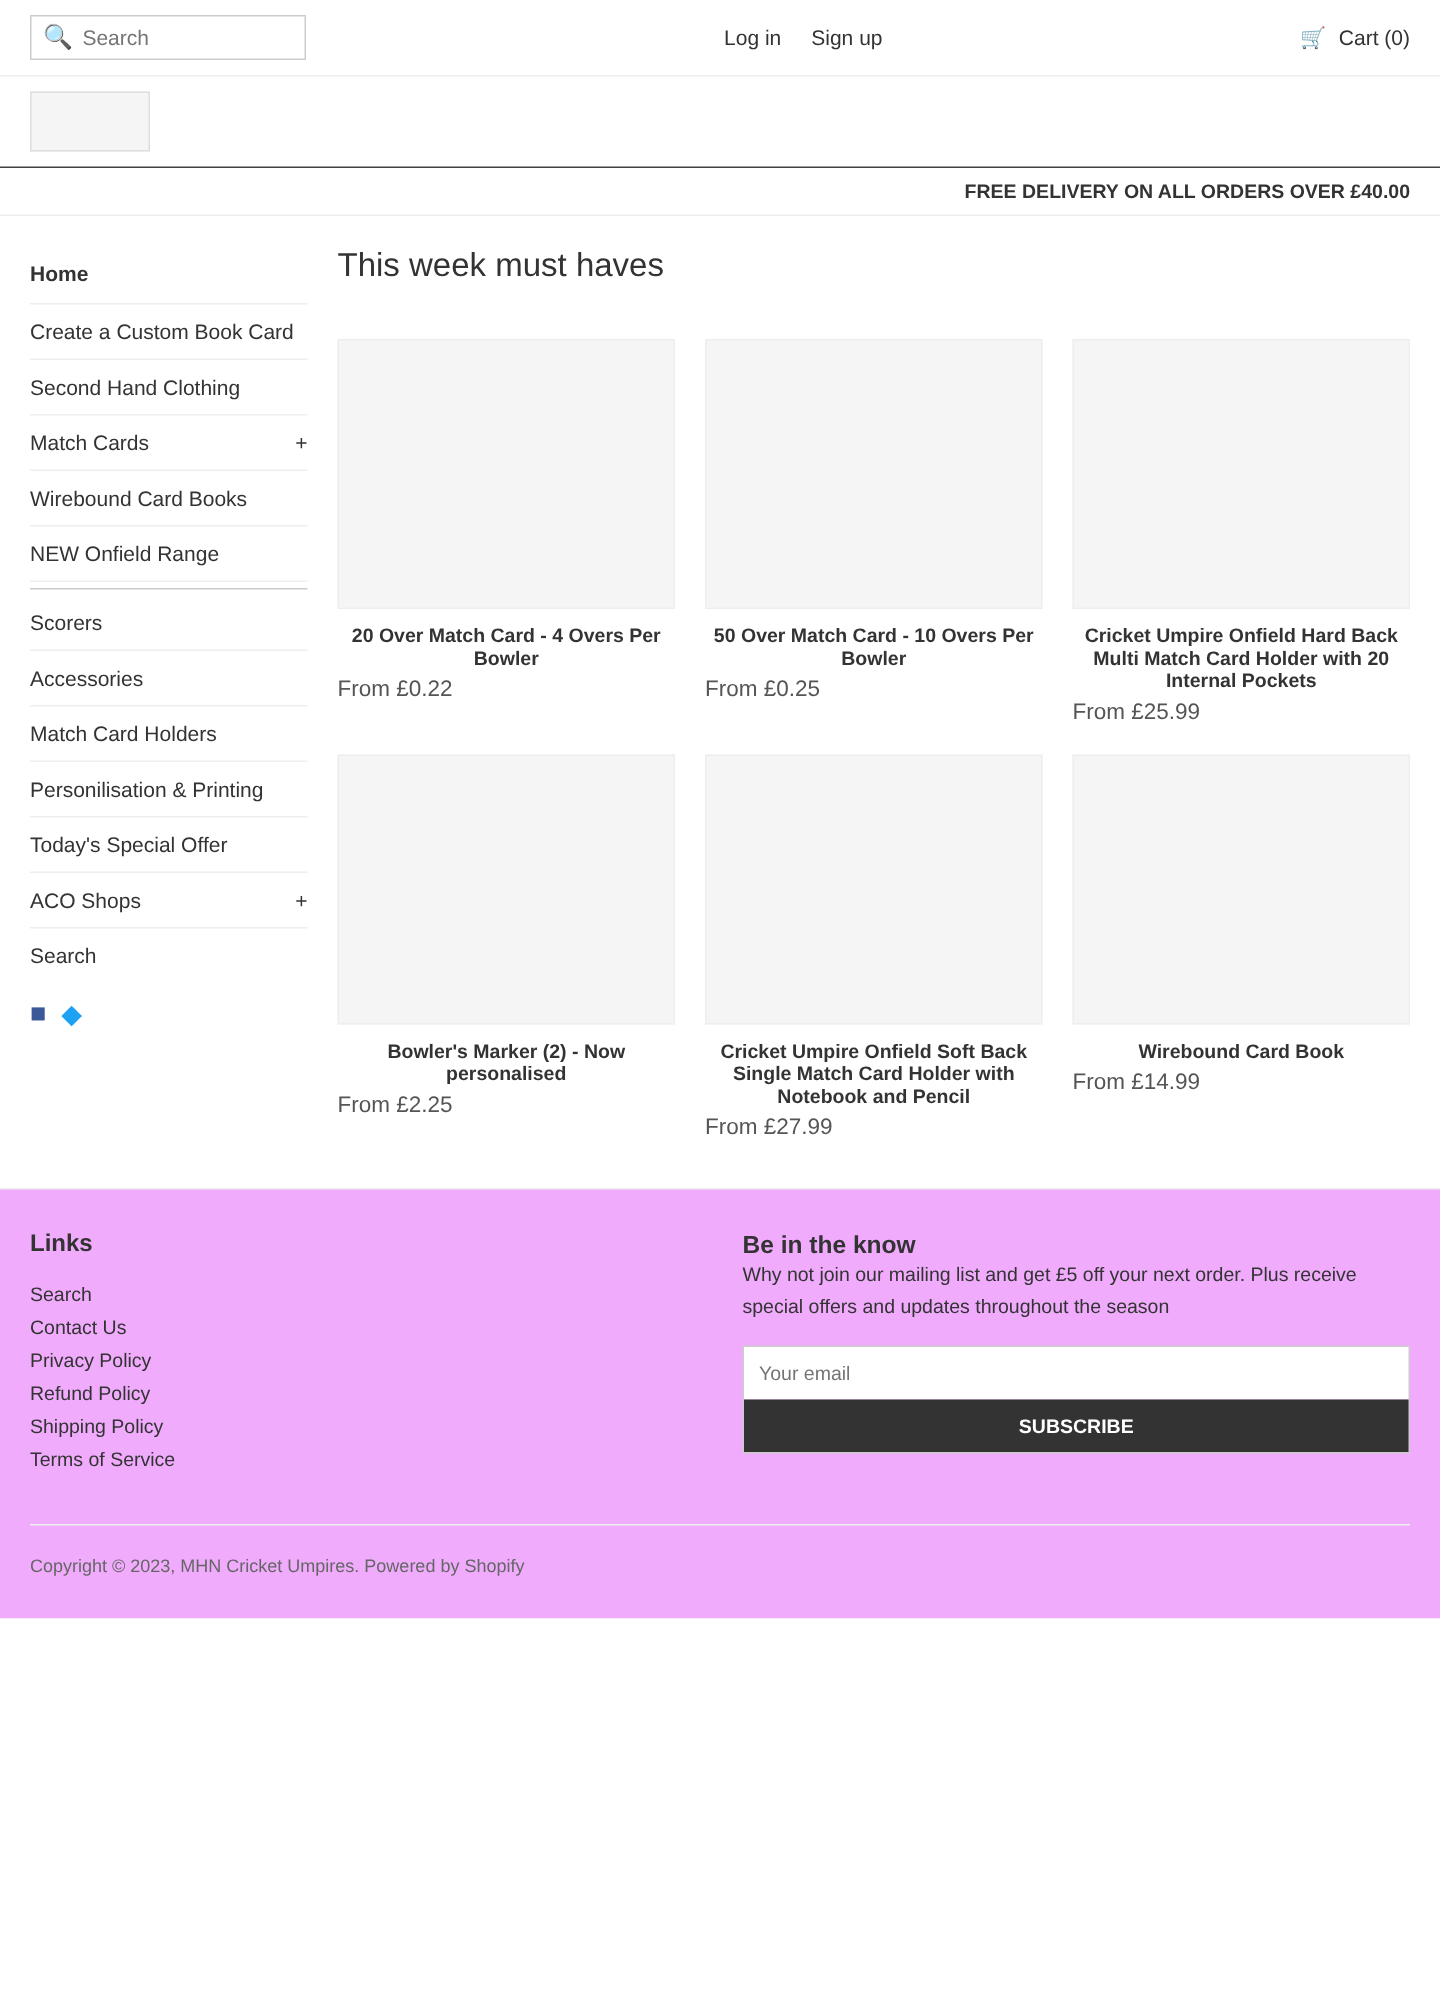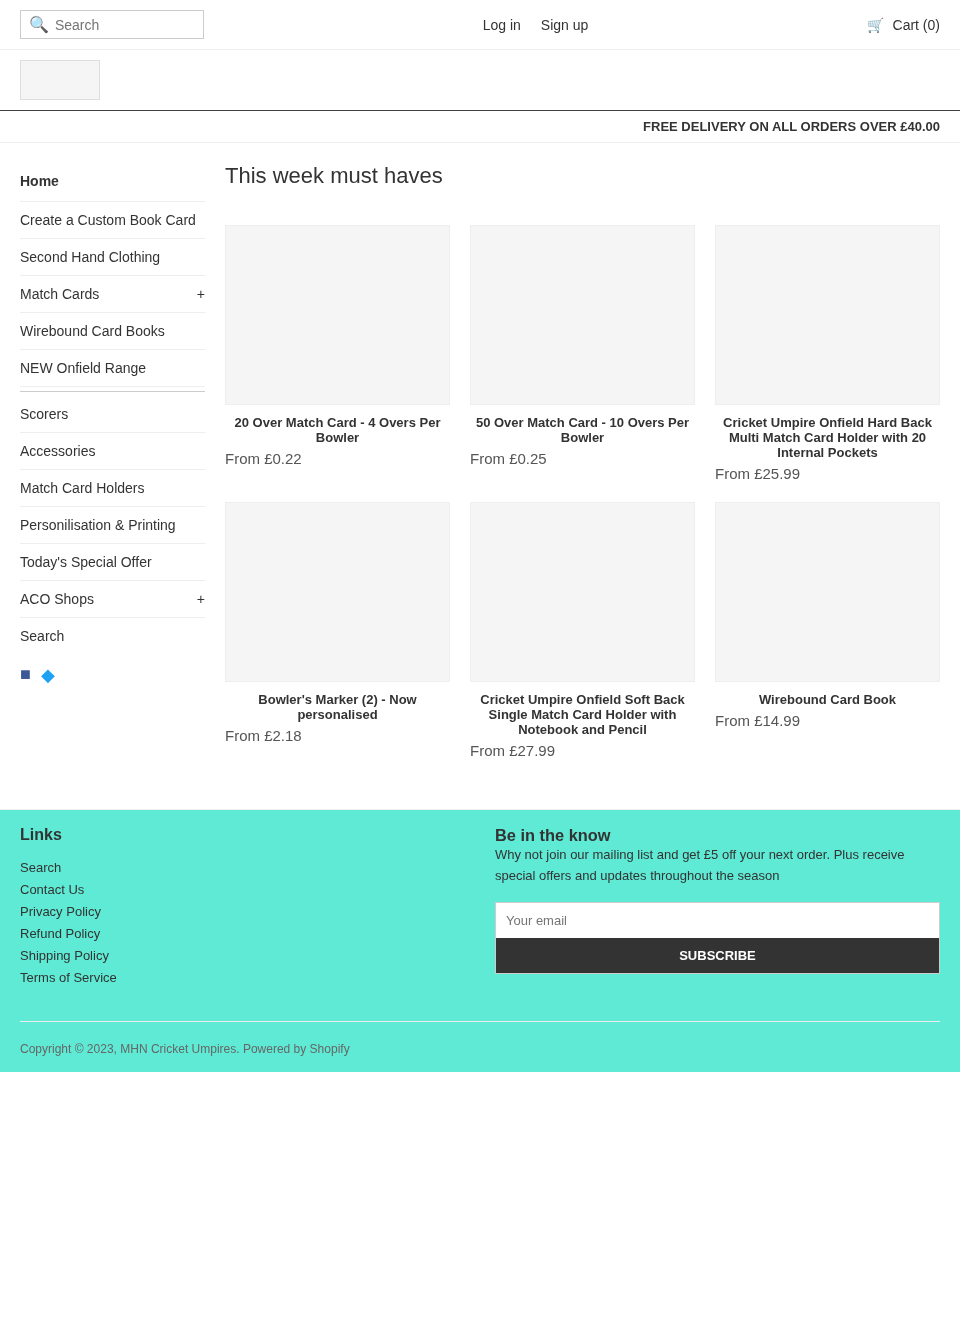--- a/index.html
+++ b/index.html
@@ -34,21 +34,21 @@
     
     .products-area { flex: 1; }
     .section-title { font-size: 22px; font-weight: normal; margin-bottom: 36px; color: #333; }
     .products-grid { display: grid; grid-template-columns: repeat(3, 1fr); gap: 20px; }
     .product-card { cursor: pointer; }
     .product-image { width: 100%; height: 180px; background: #f5f5f5; border: 1px solid #eee; margin-bottom: 10px; }
     .product-name { font-size: 13px; text-align: center; margin-bottom: 5px; color: #333; font-weight: bold; }
     .product-price { font-size: 15px; text-align: left; color: #555; }
 
     
-    .footer { background: #5eead4; padding: 16px 20px; border-top: 1px solid #eee; margin-top: 30px; }
+    .footer { background: #f0abfc; padding: 28px 20px; border-top: 1px solid #eee; margin-top: 12px; }
     .footer-grid { display: grid; grid-template-columns: 1fr 1fr; gap: 30px; margin-bottom: 30px; }
     .footer-section h3 { font-size: 16px; font-weight: bold; margin-bottom: 15px; }
     .footer-links { list-style: none; }
     .footer-links li { margin-bottom: 6px; }
     .footer-links a { text-decoration: none; color: #333; font-size: 13px; }
     .be-in-know p { font-size: 13px; line-height: 1.6; margin-bottom: 15px; color: #333; }
     .email-subscribe { display: flex; border: 1px solid #ccc; flex-direction: column; }
     .email-input { flex: 1; padding: 10px; border: none; outline: none; font-size: 13px; }
     .subscribe-btn { background: #333; color: #fff; border: none; padding: 10px 20px; cursor: pointer; font-size: 13px; font-weight: bold; }
     .footer-bottom { display: flex; justify-content: space-between; align-items: center; padding-top: 20px; border-top: 1px solid #eee; }
@@ -135,21 +135,21 @@
 
       <div class="product-card">
         <div class="product-image"></div>
         <div class="product-name">Cricket Umpire Onfield Hard Back Multi Match Card Holder with 20 Internal Pockets</div>
         <div class="product-price">From £25.99</div>
       </div>
 
       <div class="product-card">
         <div class="product-image"></div>
         <div class="product-name">Bowler's Marker (2) - Now personalised</div>
-        <div class="product-price">From £2.18</div>
+        <div class="product-price">From £2.25</div>
       </div>
 
       <div class="product-card">
         <div class="product-image"></div>
         <div class="product-name">Cricket Umpire Onfield Soft Back Single Match Card Holder with Notebook and Pencil</div>
         <div class="product-price">From £27.99</div>
       </div>
 
       <div class="product-card">
         <div class="product-image"></div>

